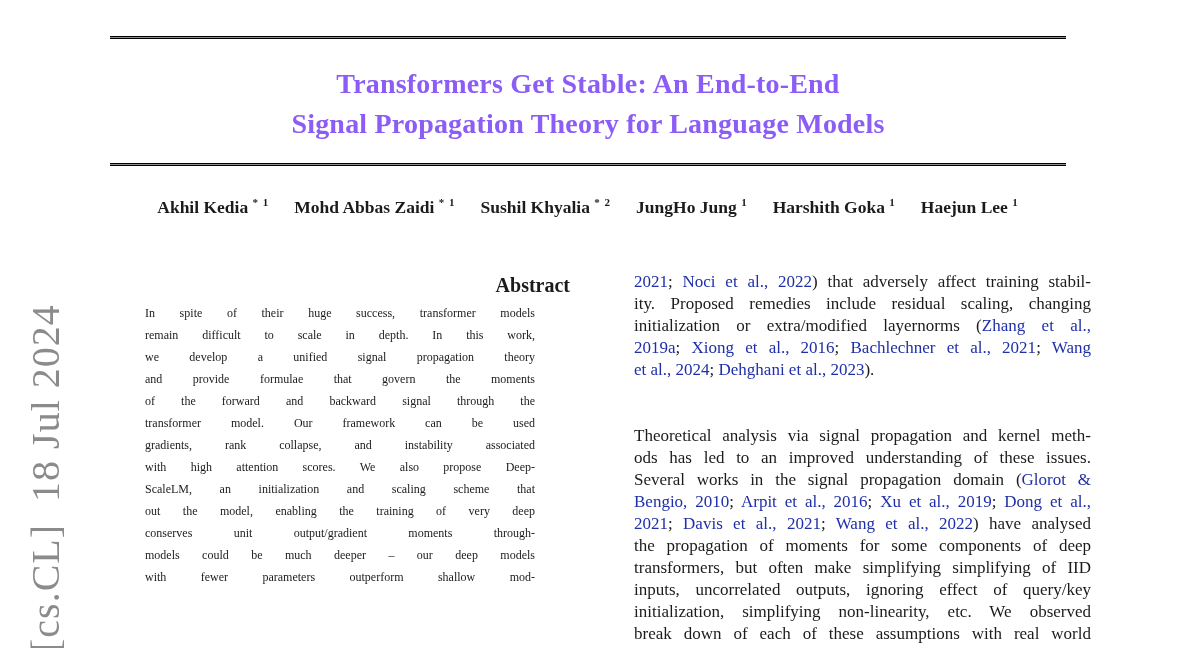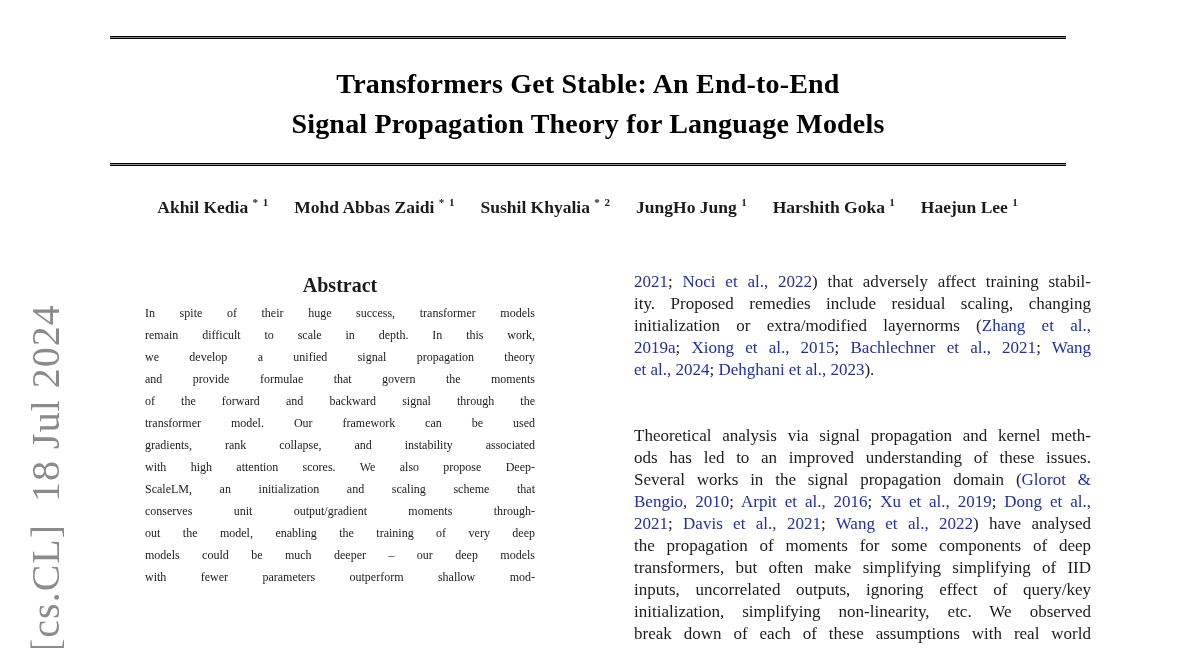--- a/index.html
+++ b/index.html
@@ -18,40 +18,40 @@
   .rule{
     position:absolute;left:110px;width:956px;height:3px;
     background:linear-gradient(#000 0 1px,#8f8f8f 1px 2px,#000 2px 3px);
   }
   .rule-top{top:36px;}
   .rule-bottom{top:163px;}
   
   .title{
     position:absolute;left:110px;top:64px;width:956px;
     text-align:center;font-weight:bold;font-size:28px;line-height:40px;
-    color:#000000;letter-spacing:0.2px;
+    color:#8b5cf6;letter-spacing:0.2px;
   }
   
   .stamp{
     position:absolute;left:22px;top:652px;
     transform:rotate(-90deg);transform-origin:0 0;
     white-space:nowrap;font-size:40px;letter-spacing:1px;
     color:var(--stamp);
   }
   
   .authors{
     position:absolute;left:110px;top:196px;width:956px;
     display:flex;justify-content:center;gap:25px;
     font-weight:bold;font-size:17.5px;white-space:nowrap;
   }
   .asup{font-size:11px;font-weight:bold;letter-spacing:1px;}
   
   .abstract-heading{
     position:absolute;left:110px;top:274px;width:460px;
-    text-align:center;font-weight:bold;font-size:20px;line-height:23px;
+    text-align:right;font-weight:bold;font-size:20px;line-height:23px;
   }
   .abstract-body{
     position:absolute;left:145px;top:302px;width:390px;
     font-size:12px;line-height:22px;
   }
   
   .right-col{
     position:absolute;left:634px;top:271px;width:457px;
     font-size:17px;line-height:22px;
   }
@@ -91,32 +91,32 @@
   <div class="abstract-body">
       <div class="tline"><span>In spite of their huge success, transformer models</span></div>
       <div class="tline"><span>remain difficult to scale in depth. In this work,</span></div>
       <div class="tline"><span>we develop a unified signal propagation theory</span></div>
       <div class="tline"><span>and provide formulae that govern the moments</span></div>
       <div class="tline"><span>of the forward and backward signal through the</span></div>
       <div class="tline"><span>transformer model. Our framework can be used</span></div>
       <div class="tline"><span>gradients, rank collapse, and instability associated</span></div>
       <div class="tline"><span>with high attention scores. We also propose Deep-</span></div>
       <div class="tline"><span>ScaleLM, an initialization and scaling scheme that</span></div>
+      <div class="tline"><span>out the model, enabling the training of very deep</span></div>
       <div class="tline"><span>conserves unit output/gradient moments through-</span></div>
-      <div class="tline"><span>out the model, enabling the training of very deep</span></div>
       <div class="tline"><span>models could be much deeper – our deep models</span></div>
       <div class="tline"><span>with fewer parameters outperform shallow mod-</span></div>
     </div>
 
   <div class="right-col">
     <div class="para">
         <div class="tline"><span class="cite">2021</span><span>; </span><span class="cite">Noci et al., 2022</span><span>) that adversely affect training stabil-</span></div>
         <div class="tline"><span>ity. Proposed remedies include residual scaling, changing</span></div>
         <div class="tline"><span>initialization or extra/modified layernorms (</span><span class="cite">Zhang et al.,</span></div>
-        <div class="tline"><span class="cite">2019a</span><span>; </span><span class="cite">Xiong et al., 2015</span><span>; </span><span class="cite">Bachlechner et al., 2021</span><span>; </span><span class="cite">Wang</span></div>
+        <div class="tline"><span class="cite">2019a</span><span>; </span><span class="cite">Xiong et al., 2016</span><span>; </span><span class="cite">Bachlechner et al., 2021</span><span>; </span><span class="cite">Wang</span></div>
         <div class="tline tline-last"><span class="cite">et al., 2024</span><span>; </span><span class="cite">Dehghani et al., 2023</span><span>).</span></div>
       </div>
     <div class="para">
         <div class="tline"><span>Theoretical analysis via signal propagation and kernel meth-</span></div>
         <div class="tline"><span>ods has led to an improved understanding of these issues.</span></div>
         <div class="tline"><span>Several works in the signal propagation domain (</span><span class="cite">Glorot &amp;</span></div>
         <div class="tline"><span class="cite">Bengio, 2010</span><span>; </span><span class="cite">Arpit et al., 2016</span><span>; </span><span class="cite">Xu et al., 2019</span><span>; </span><span class="cite">Dong et al.,</span></div>
         <div class="tline"><span class="cite">2021</span><span>; </span><span class="cite">Davis et al., 2021</span><span>; </span><span class="cite">Wang et al., 2022</span><span>) have analysed</span></div>
         <div class="tline"><span>the propagation of moments for some components of deep</span></div>
         <div class="tline"><span>transformers, but often make simplifying simplifying of IID</span></div>

